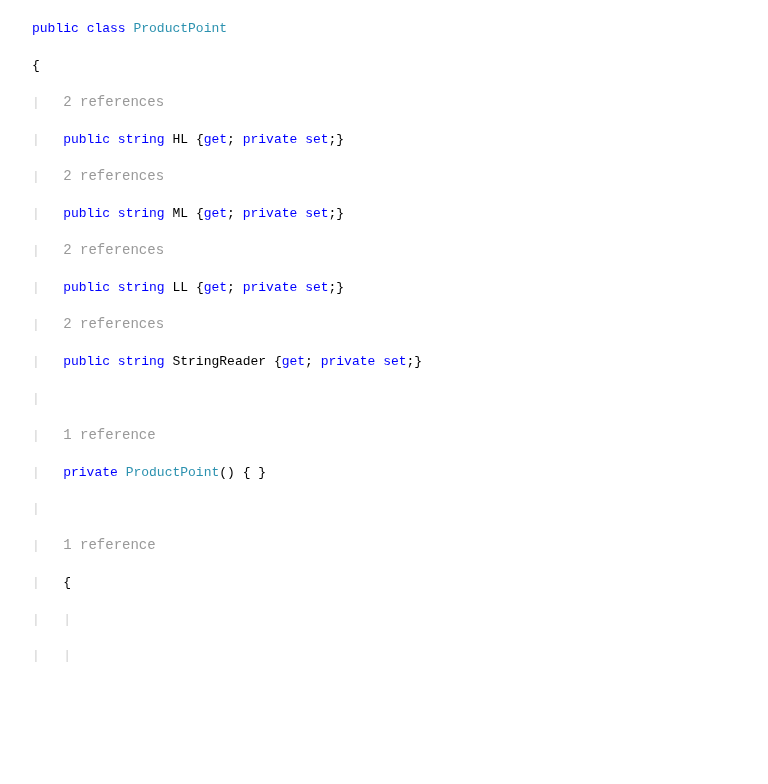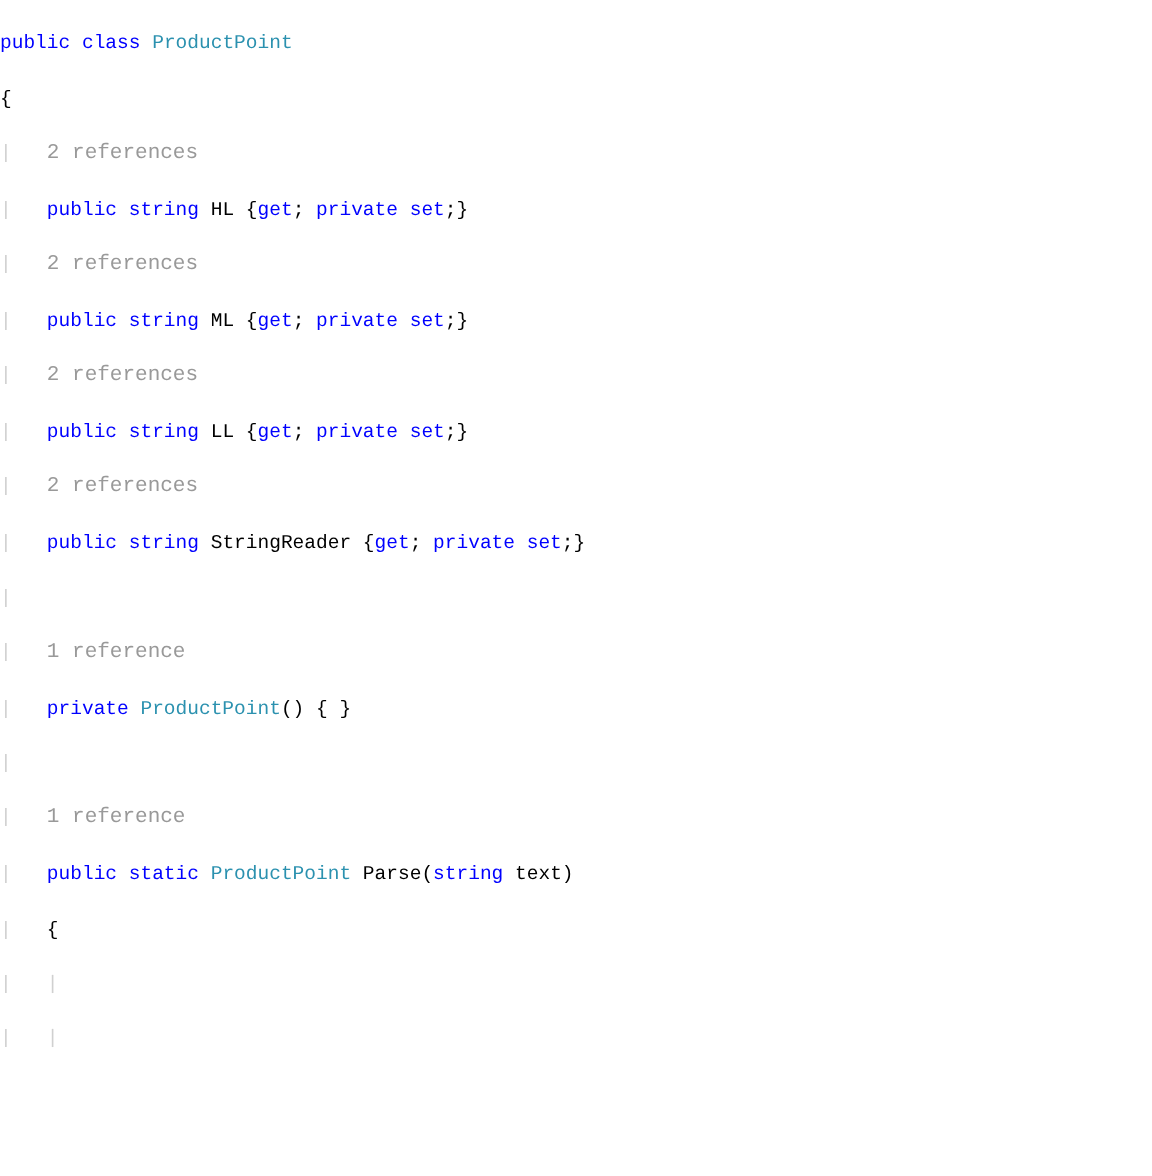--- a/index.html
+++ b/index.html
@@ -11,20 +11,21 @@
   background: #fff;
   color: #000;
   width: 768px;
 }
 .code {
   white-space: pre;
   padding: 2px 0;
 }
 .line {
   display: block;
+  padding-left: 32px;
 }
 .kw { color: #0000ff; }
 .type { color: #2b91af; }
 .refcount { color: #999; font-size: 14px; }
 .guide { color: #d0d0d0; }
 </style>
 </head>
 <body>
 
 <div class="code">
@@ -36,21 +37,20 @@
 <span class="line"><span class="guide">|   </span><span class="kw">public</span> <span class="kw">string</span> <span>ML</span> {<span class="kw">get</span>; <span class="kw">private</span> <span class="kw">set</span>;}</span>
 <span class="line"><span class="guide">|   </span><span class="refcount">2 references</span></span>
 <span class="line"><span class="guide">|   </span><span class="kw">public</span> <span class="kw">string</span> <span>LL</span> {<span class="kw">get</span>; <span class="kw">private</span> <span class="kw">set</span>;}</span>
 <span class="line"><span class="guide">|   </span><span class="refcount">2 references</span></span>
 <span class="line"><span class="guide">|   </span><span class="kw">public</span> <span class="kw">string</span> <span>StringReader</span> {<span class="kw">get</span>; <span class="kw">private</span> <span class="kw">set</span>;}</span>
 <span class="line"><span class="guide">|   </span></span>
 <span class="line"><span class="guide">|   </span><span class="refcount">1 reference</span></span>
 <span class="line"><span class="guide">|   </span><span class="kw">private</span> <span class="type">ProductPoint</span>() { }</span>
 <span class="line"><span class="guide">|   </span></span>
 <span class="line"><span class="guide">|   </span><span class="refcount">1 reference</span></span>
-<span class="line"><span class="guide">|   </span><span class="kw">public</span> <span class="kw">static</span> <span class="type">ProductPoint</span> <span>Parse</span>(<span class="kw">string</span> <span>text</span>)</span>
 <span class="line"><span class="guide">|   </span>{</span>
 <span class="line"><span class="guide">|   |   </span></span>
 <span class="line"><span class="guide">|   |   </span></span>
 
 
 
 
 
 
 

